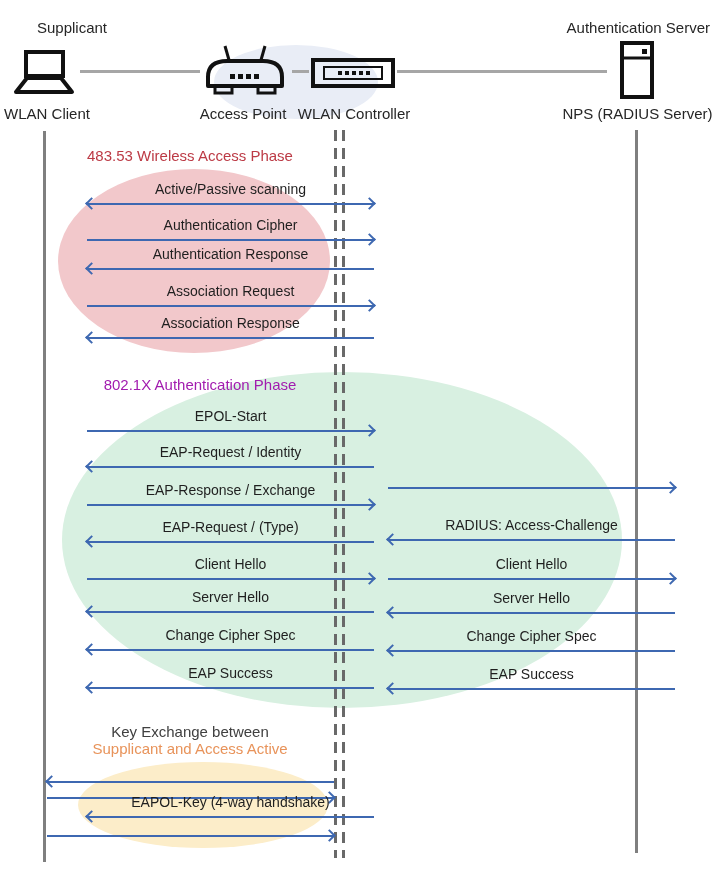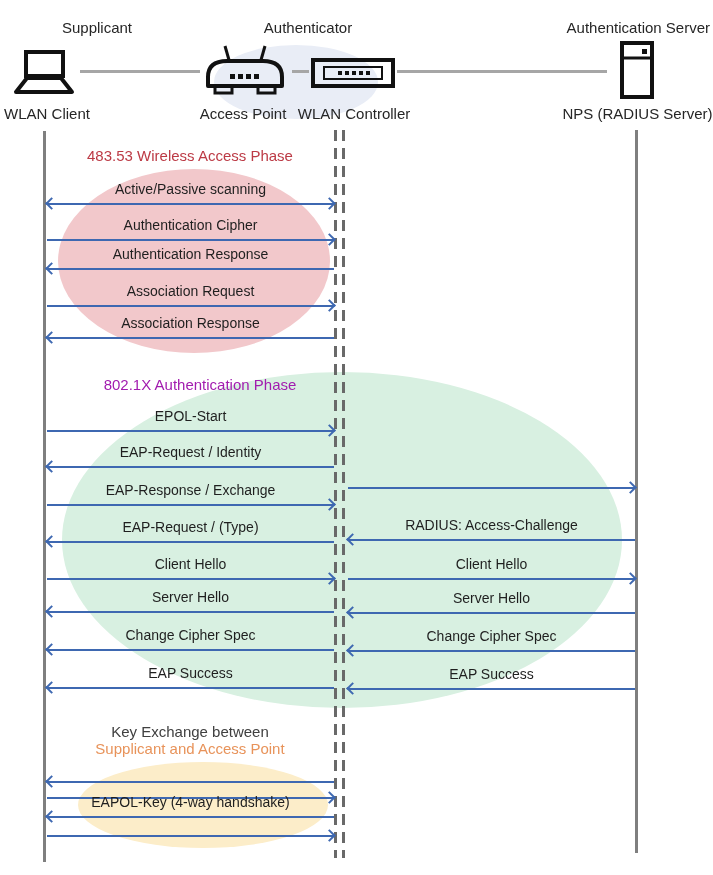--- a/index.html
+++ b/index.html
@@ -20,41 +20,40 @@
 
   
   .phase-ellipse{position:absolute;border-radius:50%;z-index:0;}
   .pe-red{left:58px;top:169px;width:272px;height:184px;background:#F2C8CB;}
   .pe-green{left:62px;top:372px;width:560px;height:336px;background:#D8F0E1;}
   .pe-yellow{left:78px;top:762px;width:250px;height:86px;background:#FCEDC9;}
 
   .phase-title{position:absolute;font-size:15px;text-align:center;z-index:3;white-space:nowrap;}
 
   
-  .msg{position:absolute;z-index:3;}
+  .msg{position:absolute;z-index:3;padding-left:40px;}
   .colL{left:46px;width:289px;}
   .colR{left:347px;width:289px;}
   .lbl{font-size:14px;line-height:15px;height:15px;text-align:center;color:#1f1f1f;white-space:nowrap;}
   .arr{position:relative;height:12px;margin-top:5px;}
   .msg .arr{margin-top:0;}
   .msg .lbl + .arr{margin-top:1px;}
   .arr::before{content:"";position:absolute;left:1px;right:1px;top:5px;height:2px;background:#3E68B1;}
   .arr.bare{position:absolute;z-index:3;}
   .hd{position:absolute;width:9px;height:9px;top:1px;box-sizing:border-box;}
   .hl{left:1px;border-left:2px solid #3E68B1;border-top:2px solid #3E68B1;transform:rotate(-45deg);}
   .hr{right:1px;border-right:2px solid #3E68B1;border-top:2px solid #3E68B1;transform:rotate(45deg);}
   svg{display:block;}
 </style>
 </head>
 <body>
 
 <div class="canvas">
 
-  <div class="role-label" style="left:12px;width:120px;text-align:right">Supplicant</div>
-  <div class="role-label" style="left:233px;width:150px;text-align:center">Authenticator</div>
+  <div class="role-label" style="left:12px;width:120px;text-align:center">Supplicant</div>
   <div class="role-label" style="left:555px;width:155px;text-align:right">Authentication Server</div>
 
   <div class="hub-ellipse"></div>
 
   <div class="conn" style="left:80px;width:120px"></div>
   <div class="conn" style="left:292px;width:17px"></div>
   <div class="conn" style="left:397px;width:210px"></div>
 
   <div class="icon" style="left:12px;top:50px">
     <svg width="64" height="46" viewBox="0 0 64 46">
@@ -104,21 +103,21 @@
   <div class="lifeline dashed" style="left:342px;top:130px;height:728px"></div>
   <div class="lifeline" style="left:635px;top:130px;height:723px"></div>
 
   <div class="phase-ellipse pe-red"></div>
   <div class="phase-ellipse pe-green"></div>
   <div class="phase-ellipse pe-yellow"></div>
 
   <div class="phase-title" style="left:45px;width:290px;top:147px;color:#BC3A45">483.53 Wireless Access Phase</div>
   <div class="phase-title" style="left:55px;width:290px;top:376px;color:#a21caf">802.1X Authentication Phase</div>
   <div class="phase-title" style="left:45px;width:290px;top:723px;color:#404040">Key Exchange between</div>
-  <div class="phase-title" style="left:45px;width:290px;top:740px;color:#E8935A">Supplicant and Access Point</div>
+  <div class="phase-title" style="left:45px;width:290px;top:740px;color:#E8935A">Supplicant and Access Active</div>
 
   <div class="msg colL" style="top:182px">
     <div class="lbl">Active/Passive scanning</div>
     <div class="arr">
         <i class="hd hl"></i>
         <i class="hd hr"></i>
       </div>
   </div>
   <div class="msg colL" style="top:218px">
     <div class="lbl">Authentication Cipher</div>

